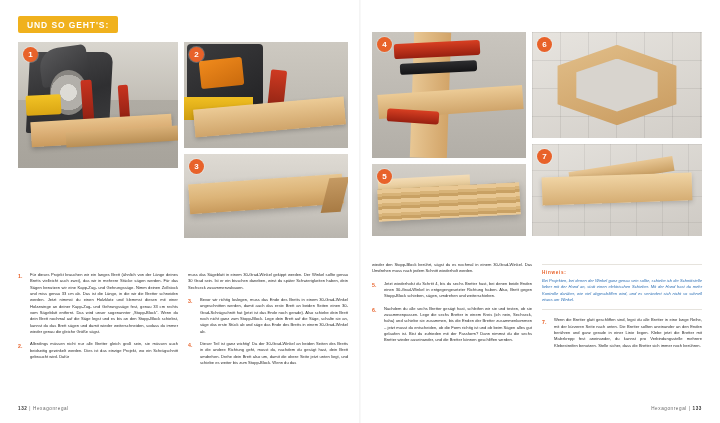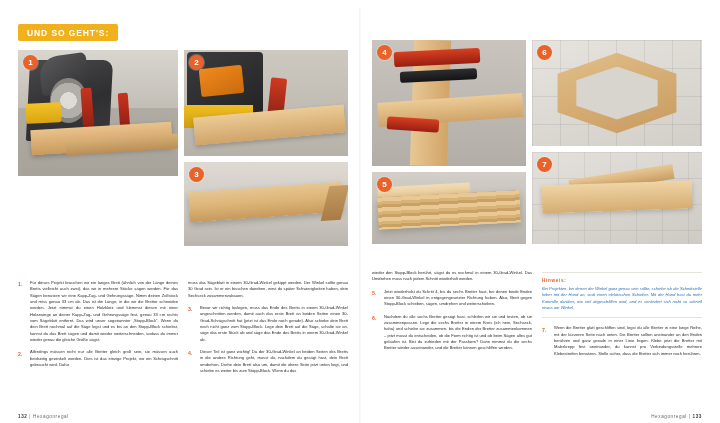--- a/index.html
+++ b/index.html
@@ -11,21 +11,20 @@
     width: 720px;
     height: 423px;
     font-family: "Liberation Sans", sans-serif;
     overflow: hidden;
     position: relative;
   }
   .page {
     position: absolute;
     inset: 0;
     background: #ffffff;
-    margin-top: 8px;
   }
   .spread {
     position: absolute;
     left: 0; top: 0;
     width: 720px; height: 423px;
     display: flex;
   }
   .leaf {
     position: relative;
     width: 360px;

